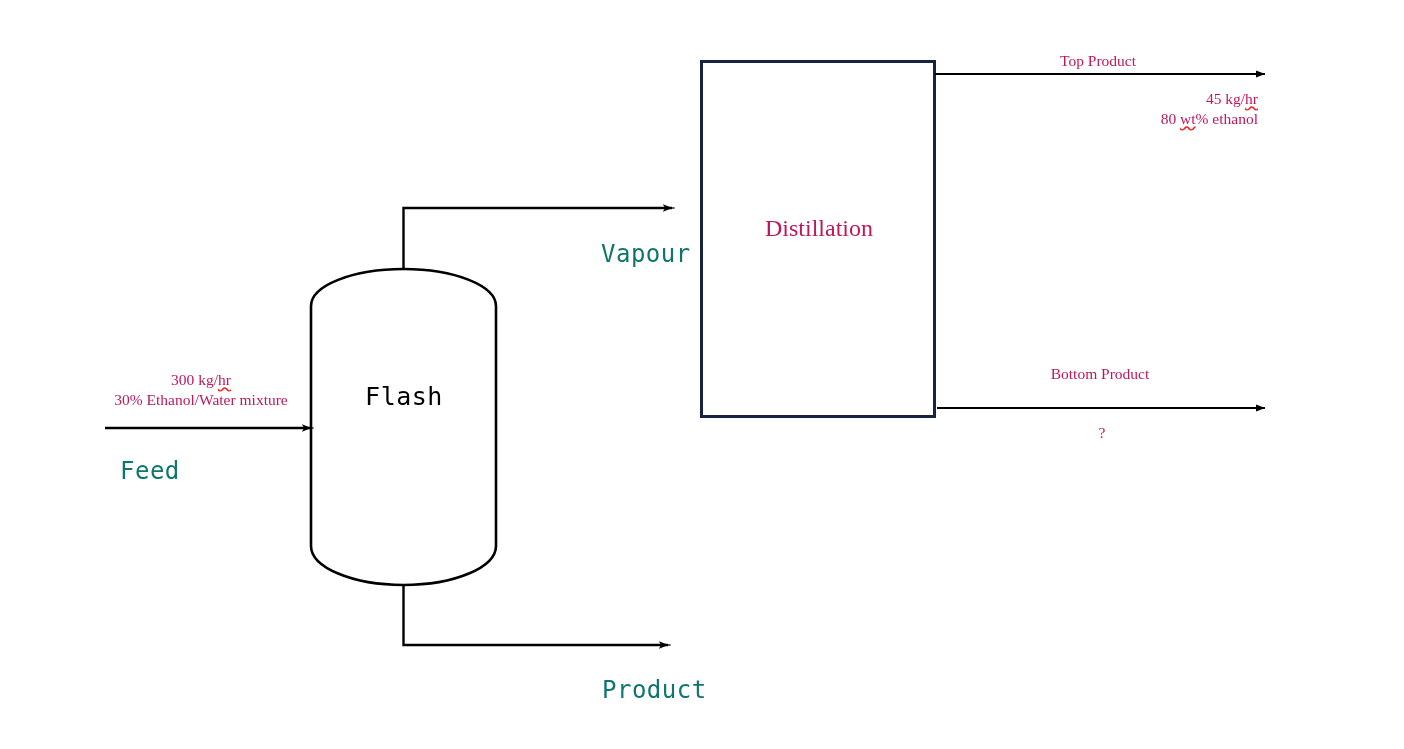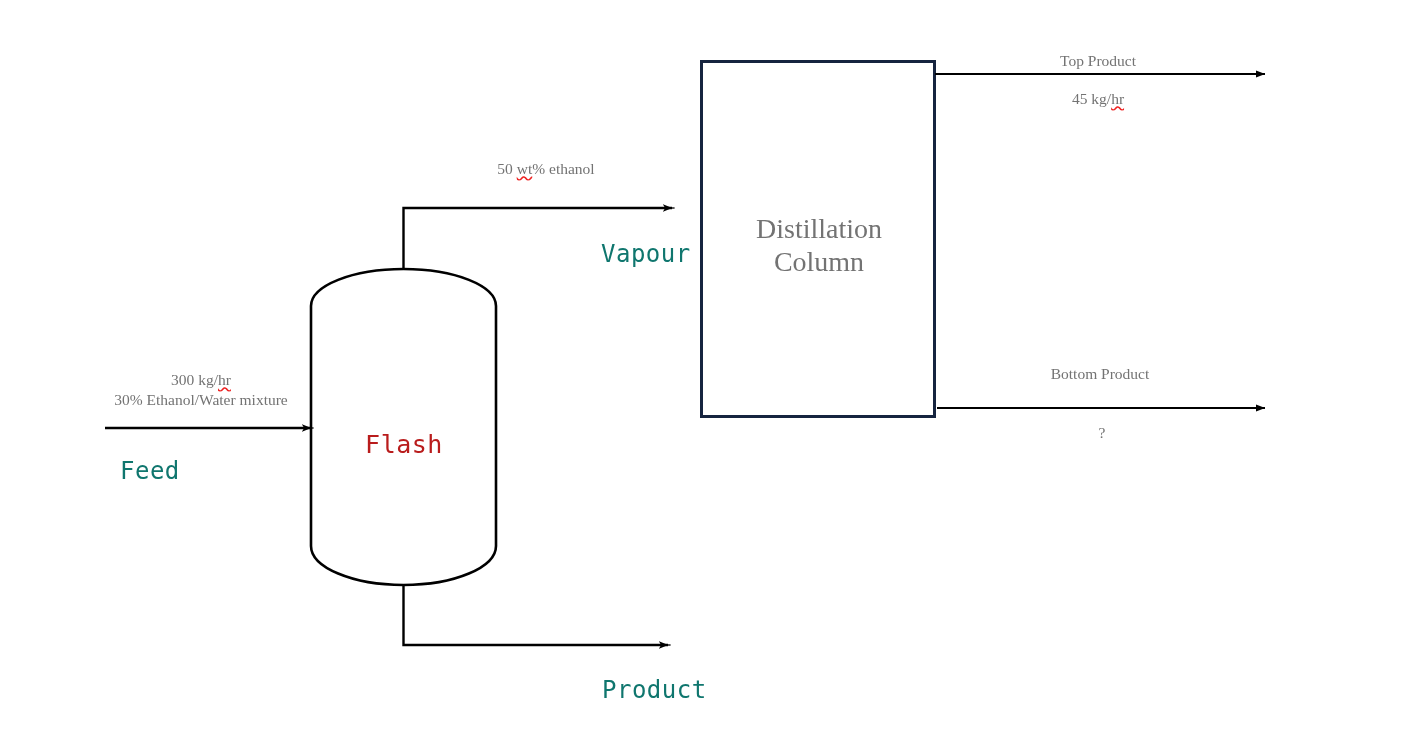--- a/index.html
+++ b/index.html
@@ -23,38 +23,37 @@
     left: 0;
     top: 0;
     width: 1404px;
     height: 749px;
   }
 
   
   .lbl {
     position: absolute;
     white-space: nowrap;
-    color: #737373;
+    color: #be185d;
   }
   
   .serif {
     font-family: "Liberation Serif", "DejaVu Serif", serif;
     font-size: 15.5px;
     line-height: 20px;
     text-align: center;
   }
   
   .tech {
     font-family: "DejaVu Sans Mono", "Liberation Mono", monospace;
     font-size: 25px;
     line-height: 46px;
     letter-spacing: 0.5px;
-    color: #b91c1c;
+    color: #000000;
     text-align: center;
-    margin-top: 48px;
   }
   .tech-sm {
     font-family: "DejaVu Sans Mono", "Liberation Mono", monospace;
     font-size: 24px;
     line-height: 30px;
     letter-spacing: 0.5px;
     color: #0f766e;
     margin-top: 13px;
   }
   
@@ -105,57 +104,56 @@
 
     <line x1="935" y1="74" x2="1265" y2="74" stroke="#000000" stroke-width="2.1" marker-end="url(#tri)"></line>
 
     <line x1="937" y1="408" x2="1265" y2="408" stroke="#000000" stroke-width="2.1" marker-end="url(#tri)"></line>
   </svg>
 
   <div class="lbl tech center-x" style="left:404px; top:374px; width:200px;">
     <div>Flash</div>
   </div>
 
-  <div class="lbl serif center-x" style="left:819px; top:212px; width:230px; font-size:28px; line-height:33px;">
+  <div class="lbl serif center-x" style="left:819px; top:212px; width:230px; font-size:24px; line-height:33px;">
     <div>Distillation</div>
-    <div>Column</div>
   </div>
 
   <div class="lbl serif center-x" style="left:201px; top:370px; width:420px;">
     <div>
       <span>300 kg/</span><span class="sq">hr</span>
     </div>
     <div>30% Ethanol/Water mixture</div>
   </div>
 
   <div class="lbl tech-sm" style="left:120px; top:443px;">
     <span>Feed</span>
   </div>
 
   <div class="lbl serif center-x" style="left:546px; top:159px; width:360px;">
-    <div>
-      <span>50 </span><span class="sq">wt</span><span>% ethanol</span>
-    </div>
   </div>
 
   <div class="lbl tech-sm" style="left:601px; top:226px;">
     <span>Vapour</span>
   </div>
 
   <div class="lbl tech-sm" style="left:602px; top:662px;">
     <span>Product</span>
   </div>
 
   <div class="lbl serif center-x" style="left:1098px; top:51px; width:320px;">
     <span>Top Product</span>
   </div>
 
-  <div class="lbl serif center-x" style="left:1098px; top:89px; width:320px;">
+  <div class="lbl serif center-x" style="left:1098px; top:89px; width:320px;text-align:right;">
     <div>
       <span>45 kg/</span><span class="sq">hr</span>
+    </div>
+    <div>
+      <span>80 </span><span class="sq">wt</span><span>% ethanol</span>
     </div>
   </div>
 
   <div class="lbl serif center-x" style="left:1100px; top:364px; width:320px;">
     <span>Bottom Product</span>
   </div>
 
   <div class="lbl serif center-x" style="left:1102px; top:423px; width:320px;">
     <span>?</span>
   </div>

